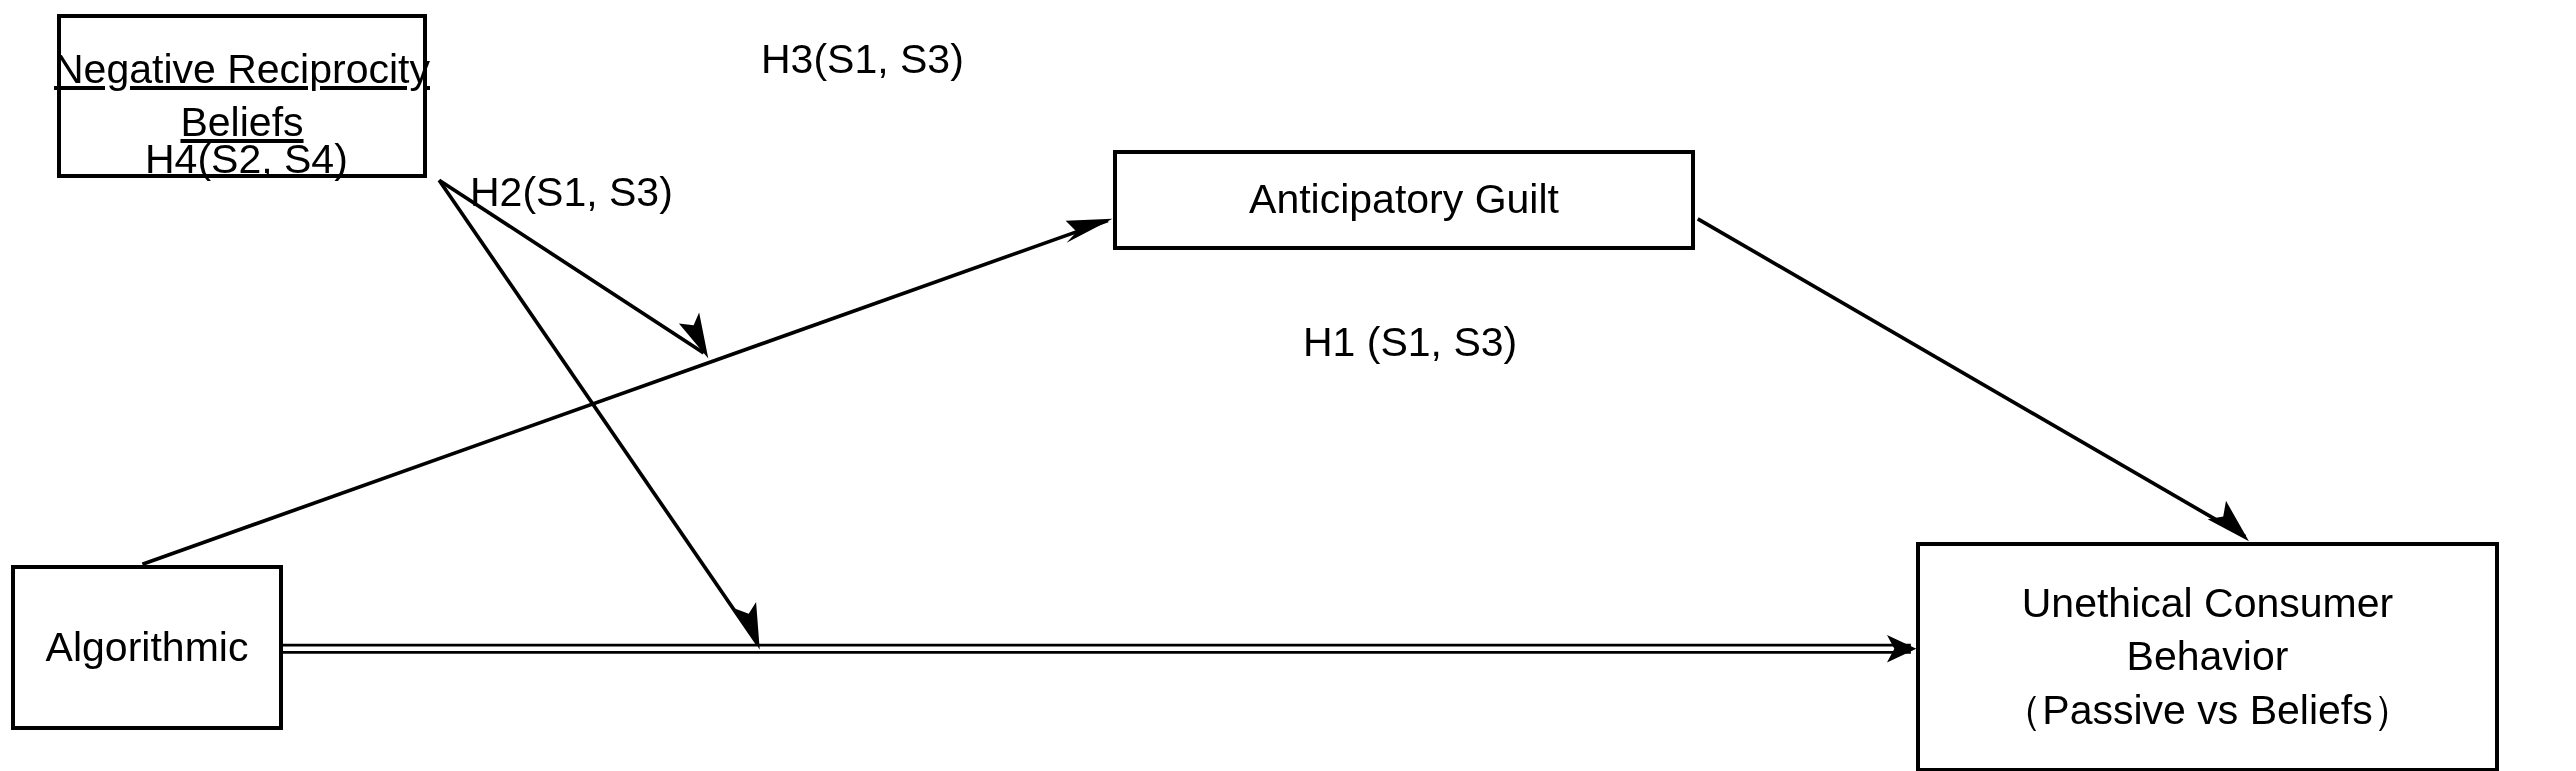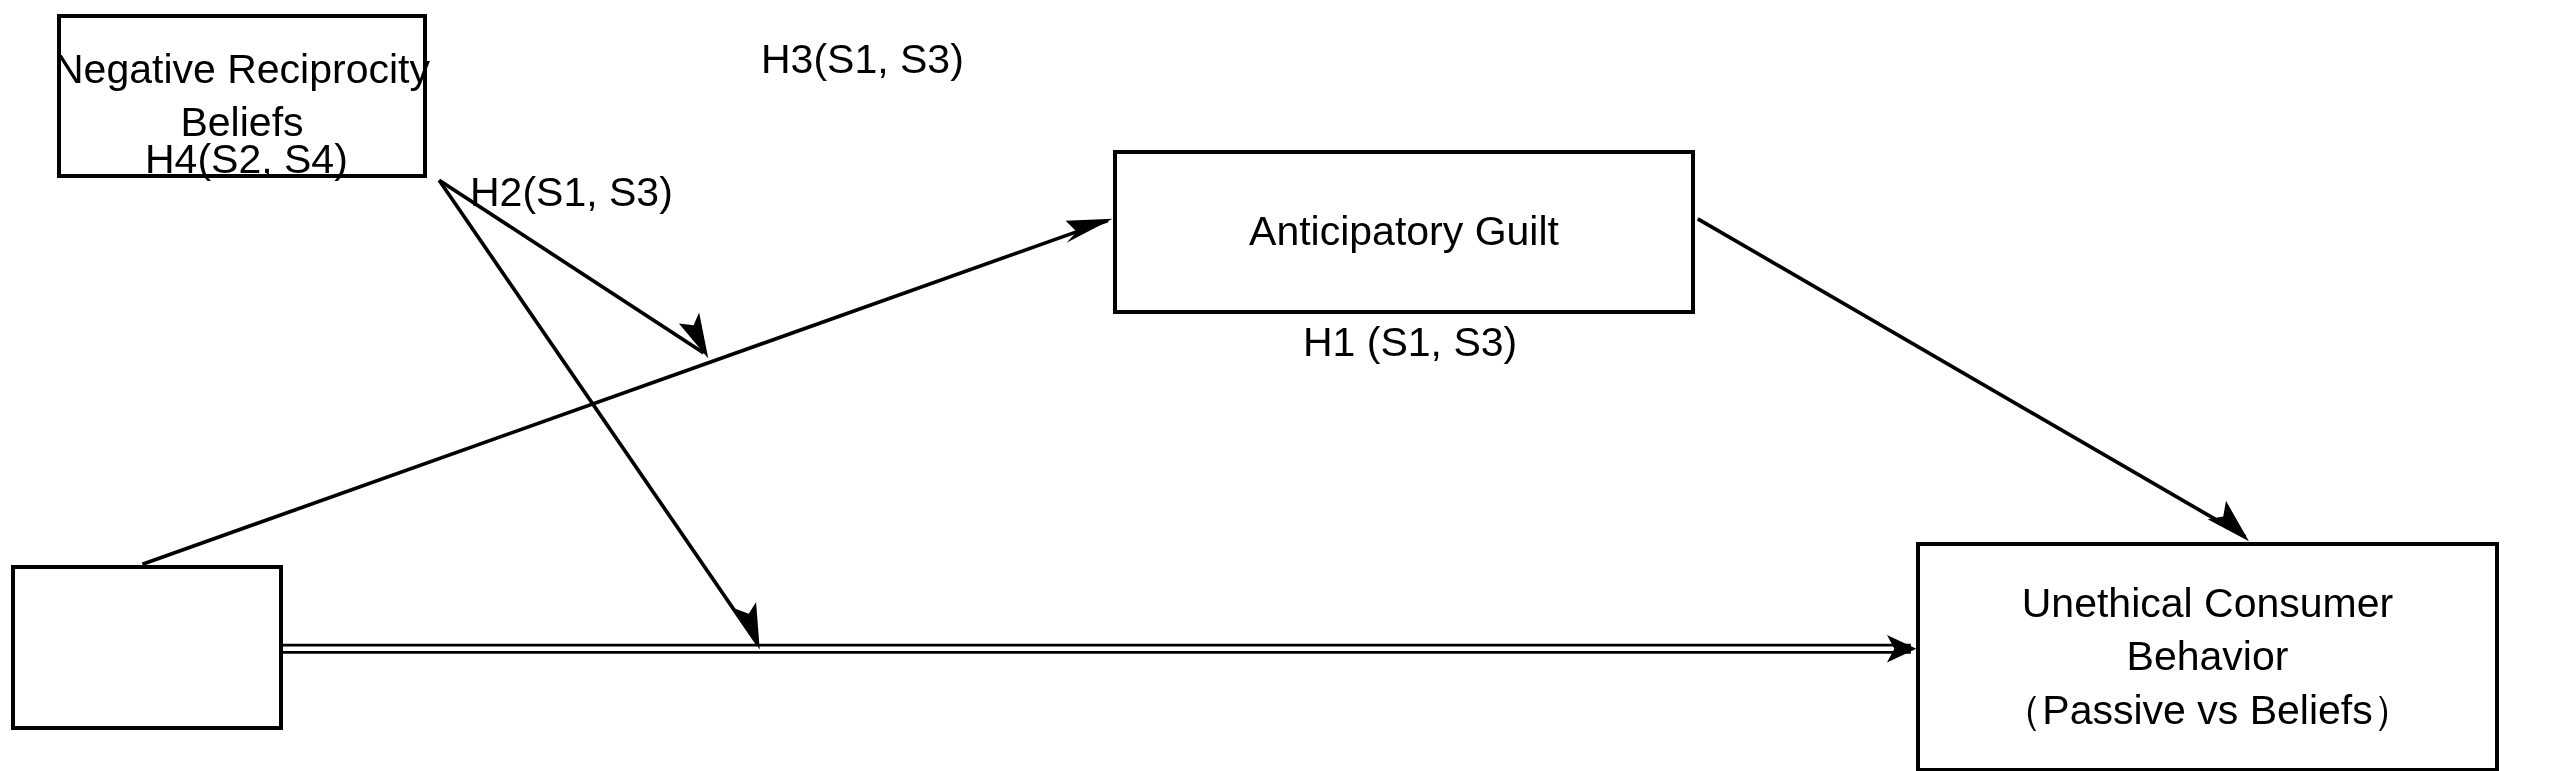--- a/index.html
+++ b/index.html
@@ -43,26 +43,27 @@
     white-space: nowrap;
     line-height: 1.30;
     font-size: 41px;
     font-family: "Liberation Sans", sans-serif;
   }
   #node-nrb {
     left: 57px;
     top: 13.8px;
     width: 370px;
     height: 164px;
+    text-decoration: underline;
   }
   #node-guilt {
     left: 1113px;
     top: 150px;
     width: 582px;
-    height: 164px;
+    height: 100px;
   }
   #node-algo {
     left: 11px;
     top: 565px;
     width: 272px;
     height: 165px;
   }
   #node-ucb {
     left: 1916px;
     top: 542px;
@@ -134,20 +135,21 @@
   <div class="node-box" id="node-nrb">
     <span class="node-line">Negative Reciprocity</span>
     <span class="node-line">Beliefs</span>
   </div>
 
   <div class="node-box" id="node-guilt">
     <span class="node-line">Anticipatory Guilt</span>
   </div>
 
   <div class="node-box" id="node-algo">
+    <span class="node-line">Algorithmic</span>
   </div>
 
   <div class="node-box" id="node-ucb">
     <span class="node-line">Unethical Consumer</span>
     <span class="node-line">Behavior</span>
     <span class="node-line">（Passive  vs  Beliefs）</span>
   </div>
 
   <span class="edge-label" id="label-h4">H4(S2, S4)</span>
   <span class="edge-label" id="label-h2">H2(S1, S3)</span>

